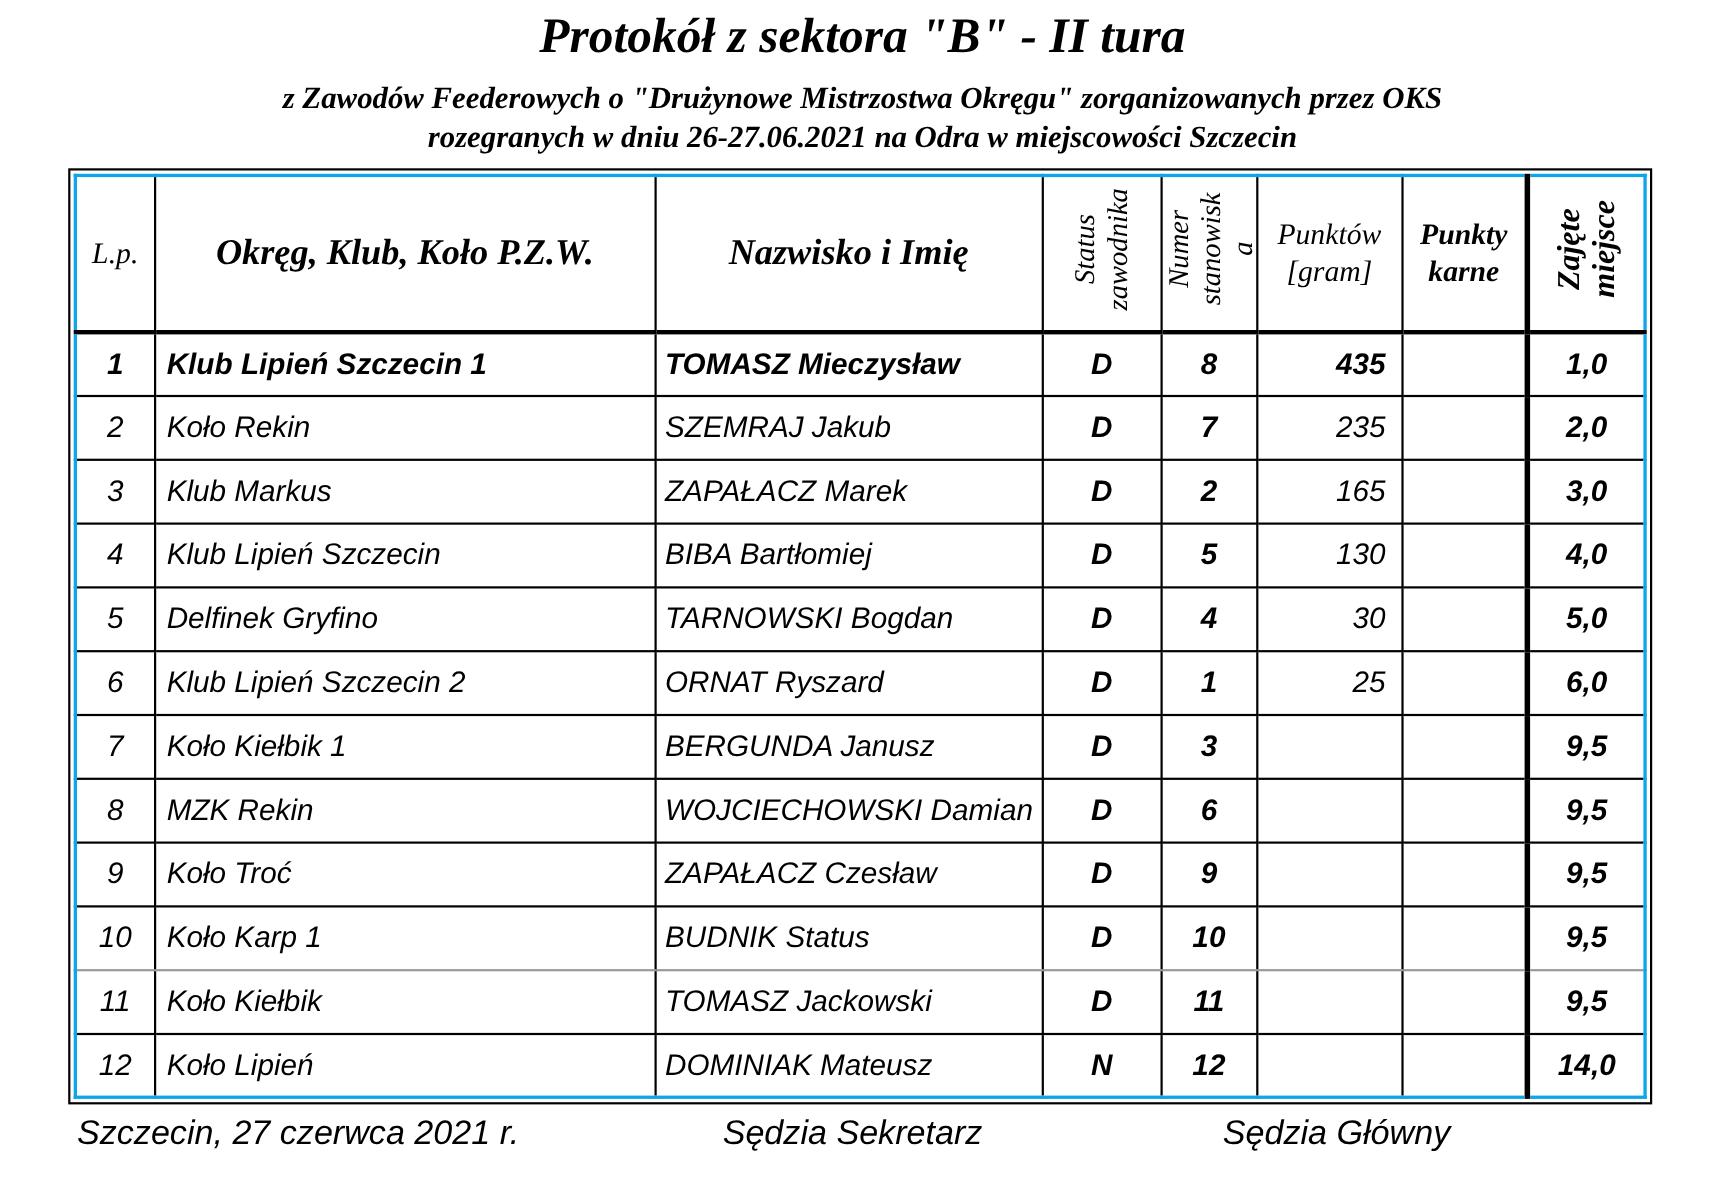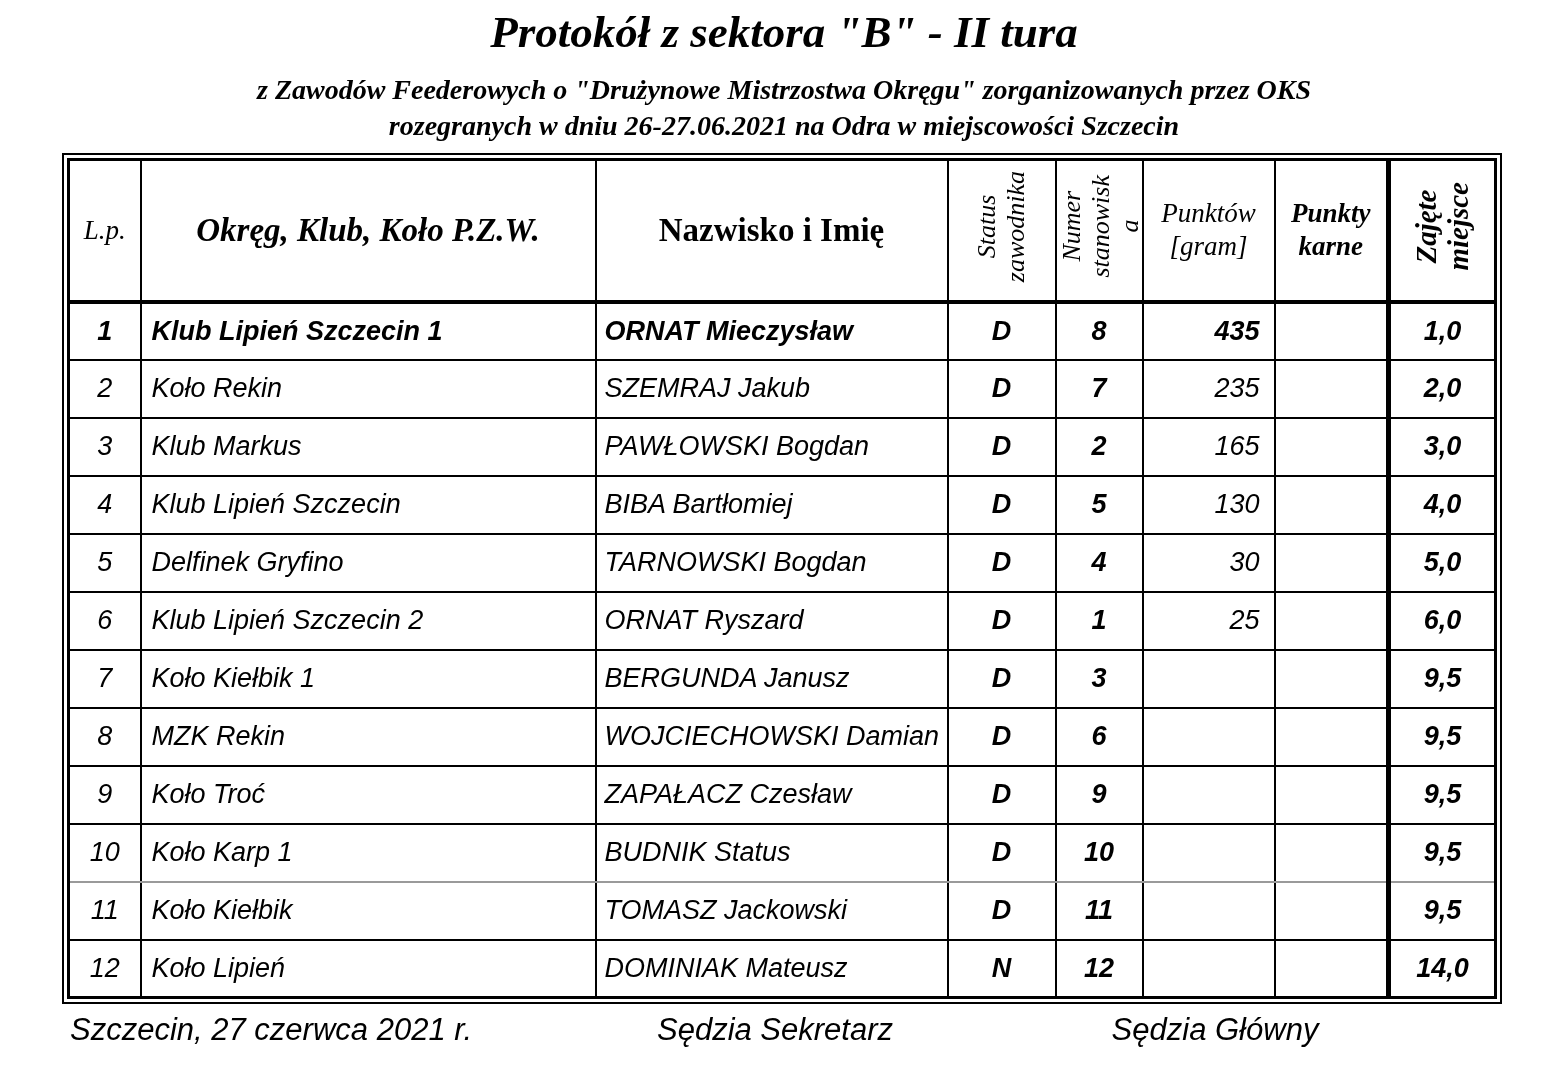--- a/index.html
+++ b/index.html
@@ -39,37 +39,37 @@
     position: absolute; left: 62px; top: 153px;
     width: 1430px;
     border: 2px solid #000;
     padding: 3px;
     background: #fff;
   }
   table.protocol {
     border-collapse: collapse;
     table-layout: fixed;
     width: 100%;
-    border: 3px solid #000000;
+    border: 3px solid #0ea5e9;
   }
   .protocol th, .protocol td {
     border: 2px solid #000;
     padding: 0;
     vertical-align: middle;
     overflow: hidden;
   }
   .protocol thead tr { height: 142px; }
   .protocol tbody tr { height: 58px; }
   .protocol thead th { border-bottom: 4px solid #000; }
 
   
   th { font-weight: normal; }
   .h-lp      { font-style: italic; font-size: 27px; }
   .h-club    { font-style: italic; font-weight: bold; font-size: 33px; }
-  .h-name    { font-weight: bold; font-size: 33px; }
+  .h-name    { font-style: italic; font-weight: bold; font-size: 33px; }
   .h-status  { font-style: italic; font-size: 26px; }
   .h-station { font-style: italic; font-size: 26px; }
   .h-points  { font-style: italic; font-size: 27px; white-space: pre-line; line-height: 1.25; }
   .h-penalty { font-style: italic; font-weight: bold; font-size: 27px; white-space: pre-line; line-height: 1.25; }
   .h-place   { font-style: italic; font-weight: bold; font-size: 29px; }
 
   .vert {
     writing-mode: vertical-rl;
     transform: rotate(180deg);
     white-space: pre-line;
@@ -144,41 +144,41 @@
           <th class="h-penalty">Punkty
 karne</th>
           <th class="h-place b-thick-left"><span class="vert">Zajęte
 miejsce</span></th>
         </tr>
       </thead>
       <tbody>
           <tr class="bold-row">
       <td class="c-lp">1</td>
       <td class="c-club">Klub Lipień Szczecin 1</td>
-      <td class="c-name">ORNAT Mieczysław</td>
+      <td class="c-name">TOMASZ Mieczysław</td>
       <td class="c-status">D</td>
       <td class="c-station">8</td>
       <td class="c-points">435</td>
       <td class="c-penalty"></td>
       <td class="c-place b-thick-left">1,0</td>
     </tr>
           <tr>
       <td class="c-lp">2</td>
       <td class="c-club">Koło Rekin</td>
       <td class="c-name">SZEMRAJ Jakub</td>
       <td class="c-status">D</td>
       <td class="c-station">7</td>
       <td class="c-points">235</td>
       <td class="c-penalty"></td>
       <td class="c-place b-thick-left">2,0</td>
     </tr>
           <tr>
       <td class="c-lp">3</td>
       <td class="c-club">Klub Markus</td>
-      <td class="c-name">PAWŁOWSKI Bogdan</td>
+      <td class="c-name">ZAPAŁACZ Marek</td>
       <td class="c-status">D</td>
       <td class="c-station">2</td>
       <td class="c-points">165</td>
       <td class="c-penalty"></td>
       <td class="c-place b-thick-left">3,0</td>
     </tr>
           <tr>
       <td class="c-lp">4</td>
       <td class="c-club">Klub Lipień Szczecin</td>
       <td class="c-name">BIBA Bartłomiej</td>

